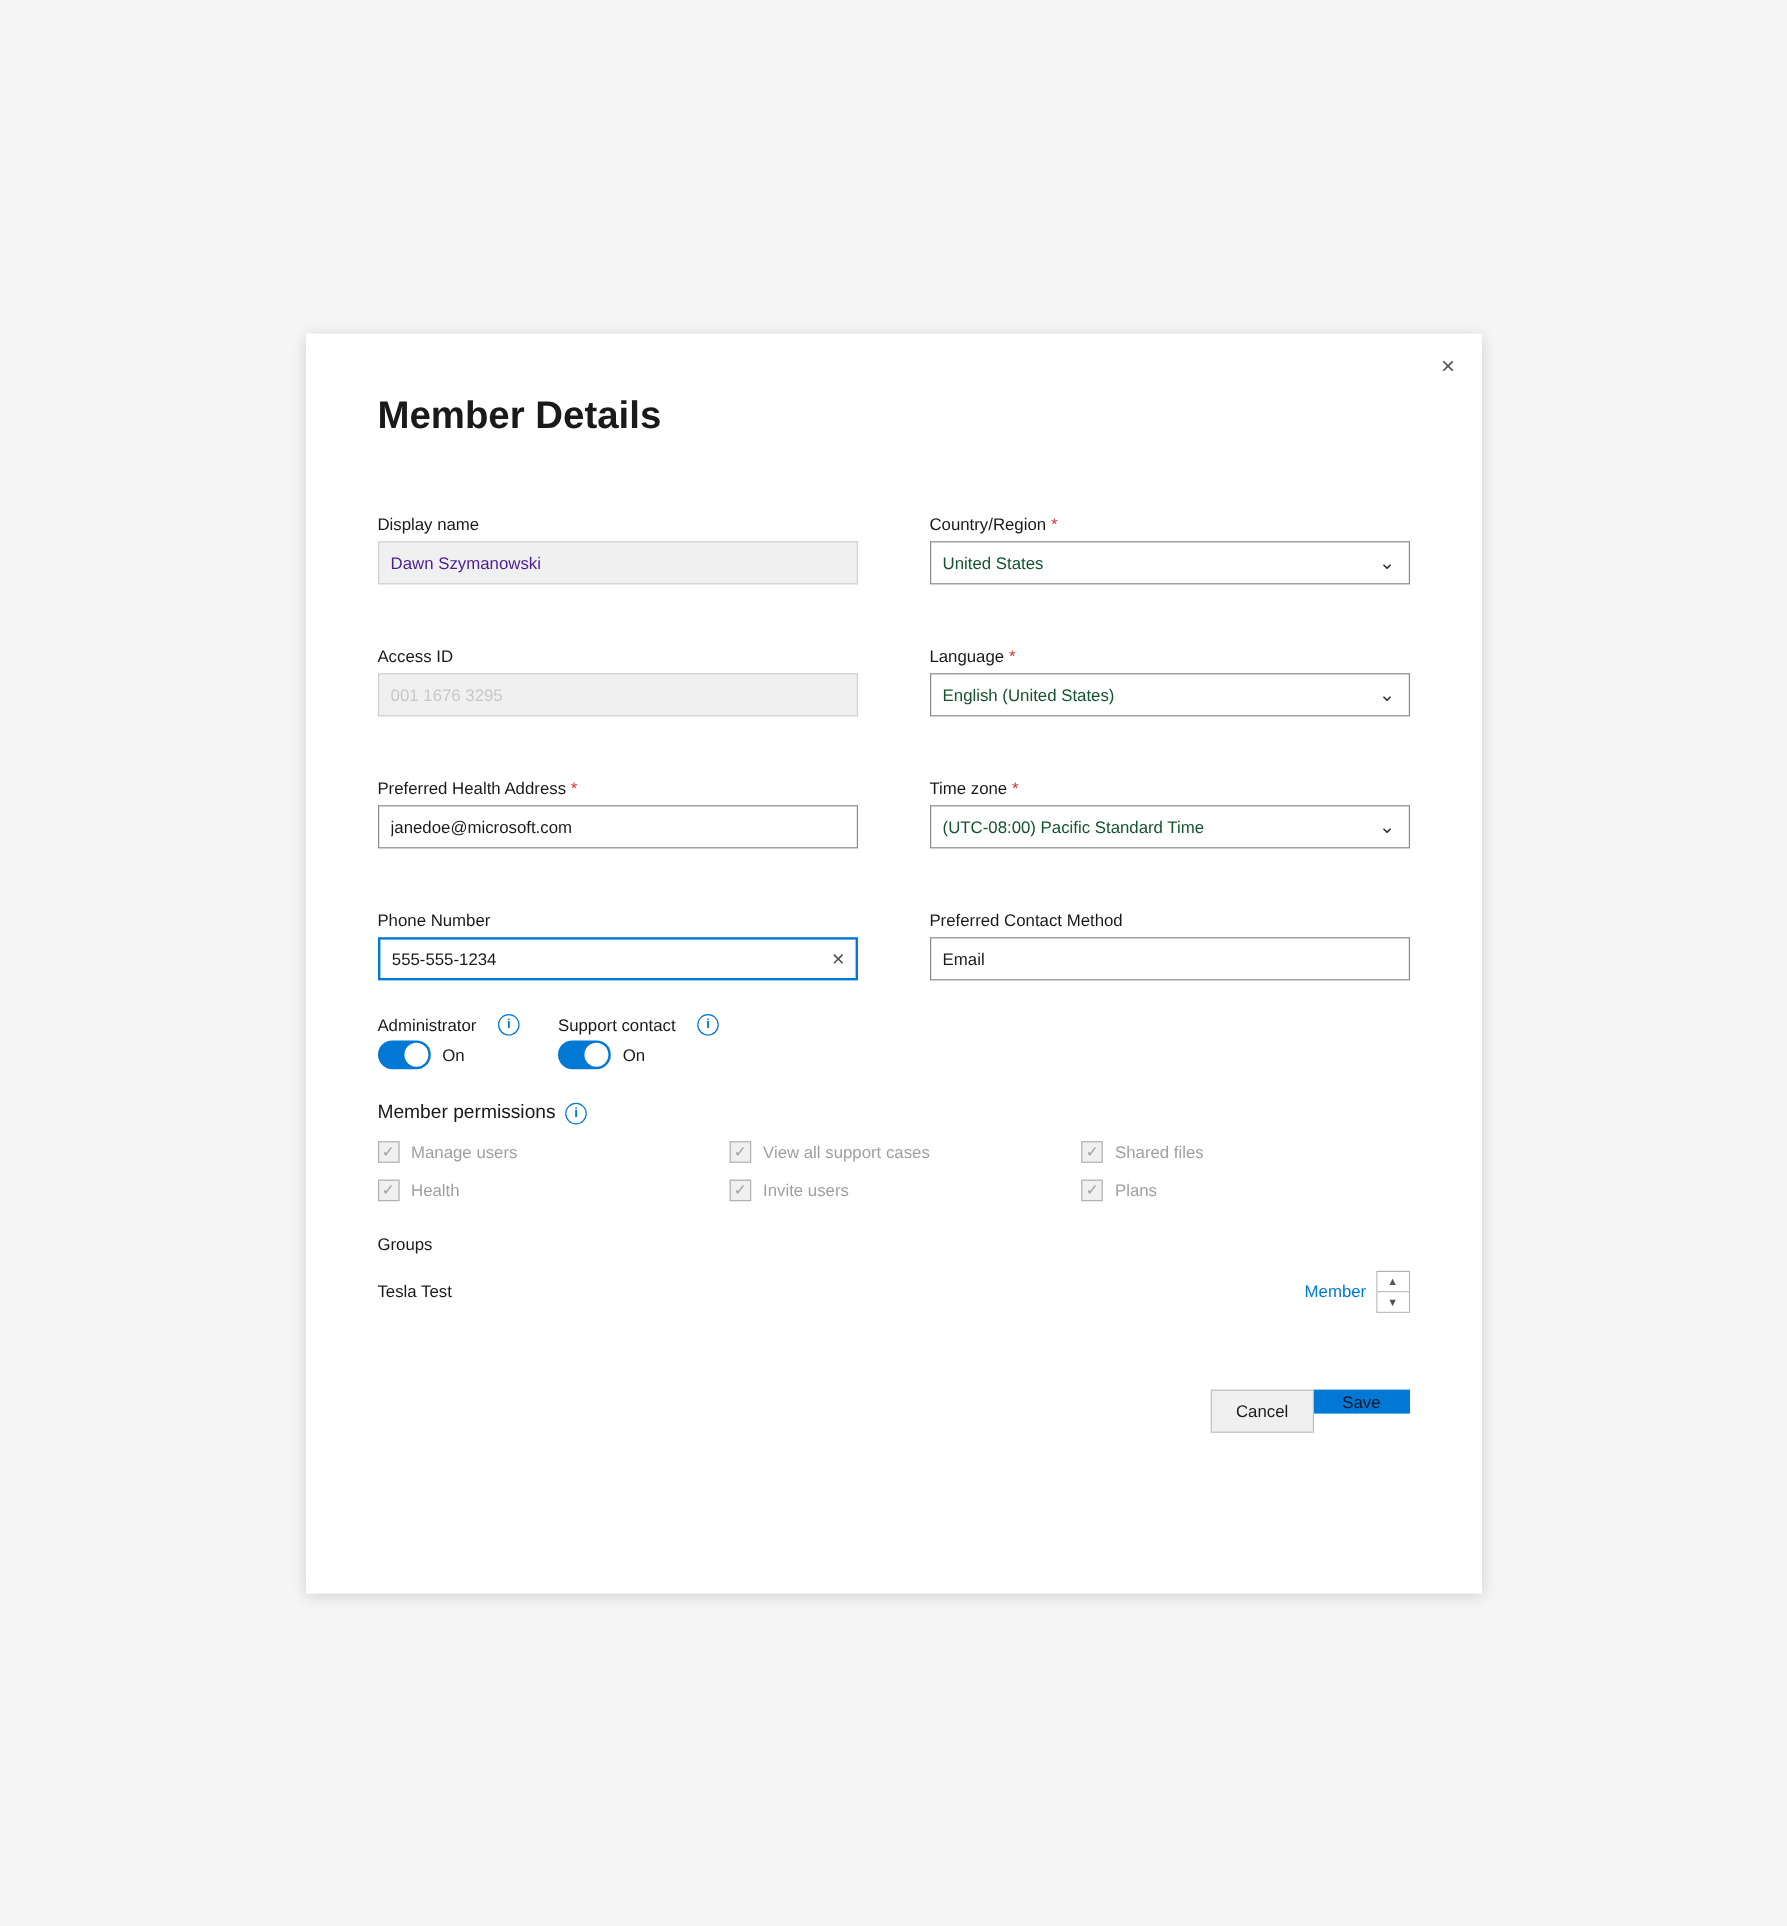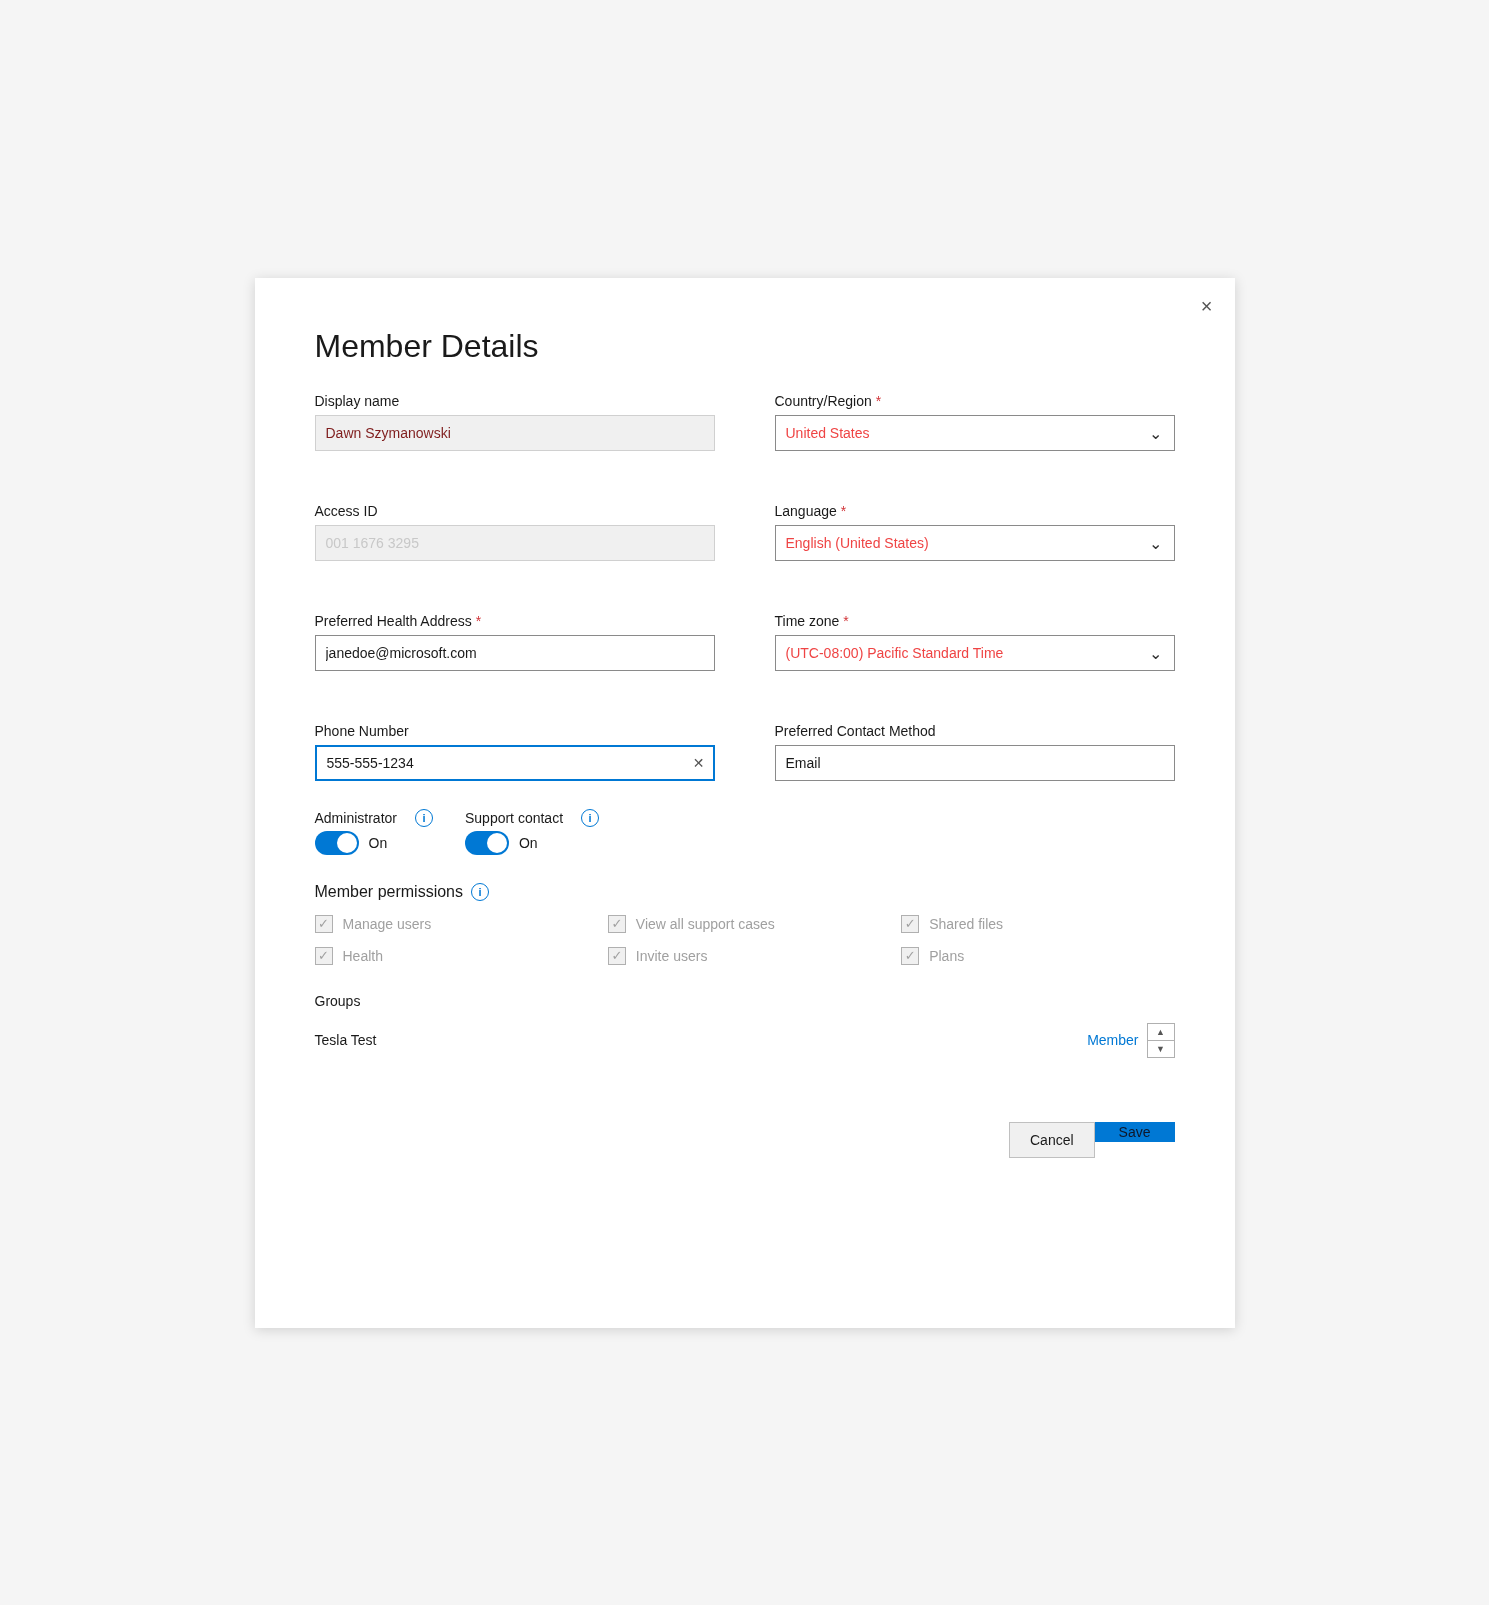--- a/index.html
+++ b/index.html
@@ -26,22 +26,23 @@
       right: 22px;
       background: none;
       border: none;
       font-size: 20px;
       cursor: pointer;
       color: #555;
       line-height: 1;
     }
     .page-title {
       font-size: 32px;
-      font-weight: 400;
-      color: #1a1a1a;
+      font-weight: 700;
+      color: #1a1a1a;
+      margin-bottom: 36px;
     }
     .form-grid {
       display: grid;
       grid-template-columns: 1fr 1fr;
       gap: 24px 60px;
       margin-bottom: 28px;
     }
     .form-group {
       display: flex;
       flex-direction: column;
@@ -89,21 +90,21 @@
       cursor: pointer;
       color: #555;
       font-size: 14px;
       line-height: 1;
     }
     .form-select {
       height: 36px;
       border: 1px solid #8a8a8a;
       padding: 0 10px;
       font-size: 14px;
-      color: #ef4444;
+      color: #14532d;
       background: #fff;
       appearance: none;
       -webkit-appearance: none;
       cursor: pointer;
       outline: none;
       width: 100%;
     }
     .select-wrapper {
       position: relative;
     }
@@ -304,21 +305,21 @@
 
 <div class="dialog">
   <button class="close-btn">×</button>
 
   <h1 class="page-title">Member Details</h1>
 
   <div class="form-grid">
 
     <div class="form-group">
       <label class="form-label">Display name</label>
-      <input class="form-input blurred" type="text" style="color: #7f1d1d;" value="Dawn Szymanowski">
+      <input class="form-input blurred" type="text" style="color: #4c1d95;" value="Dawn Szymanowski">
     </div>
 
     <div class="form-group">
       <label class="form-label">
         <span>Country/Region</span>
           <span class="required-star"> *</span>
       </label>
       <div class="select-wrapper">
         <select class="form-select">
           <option>United States</option>

